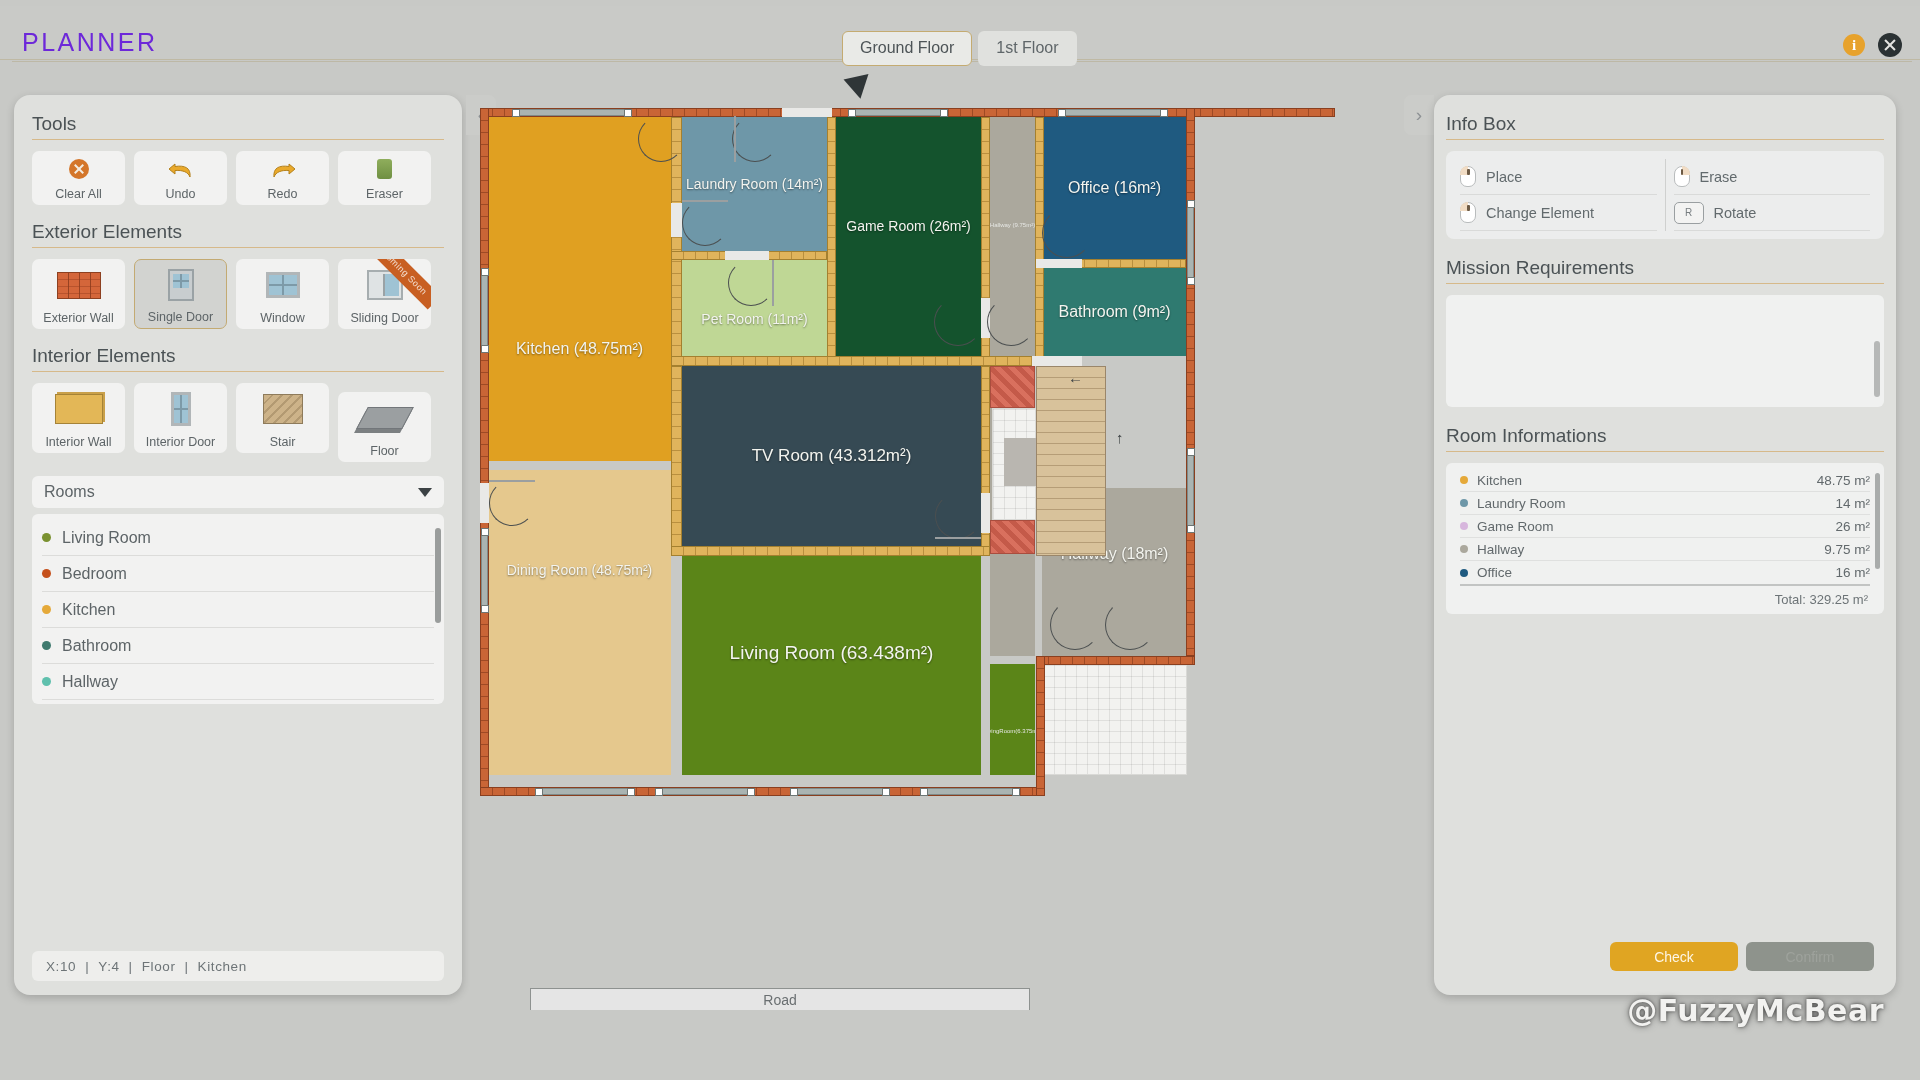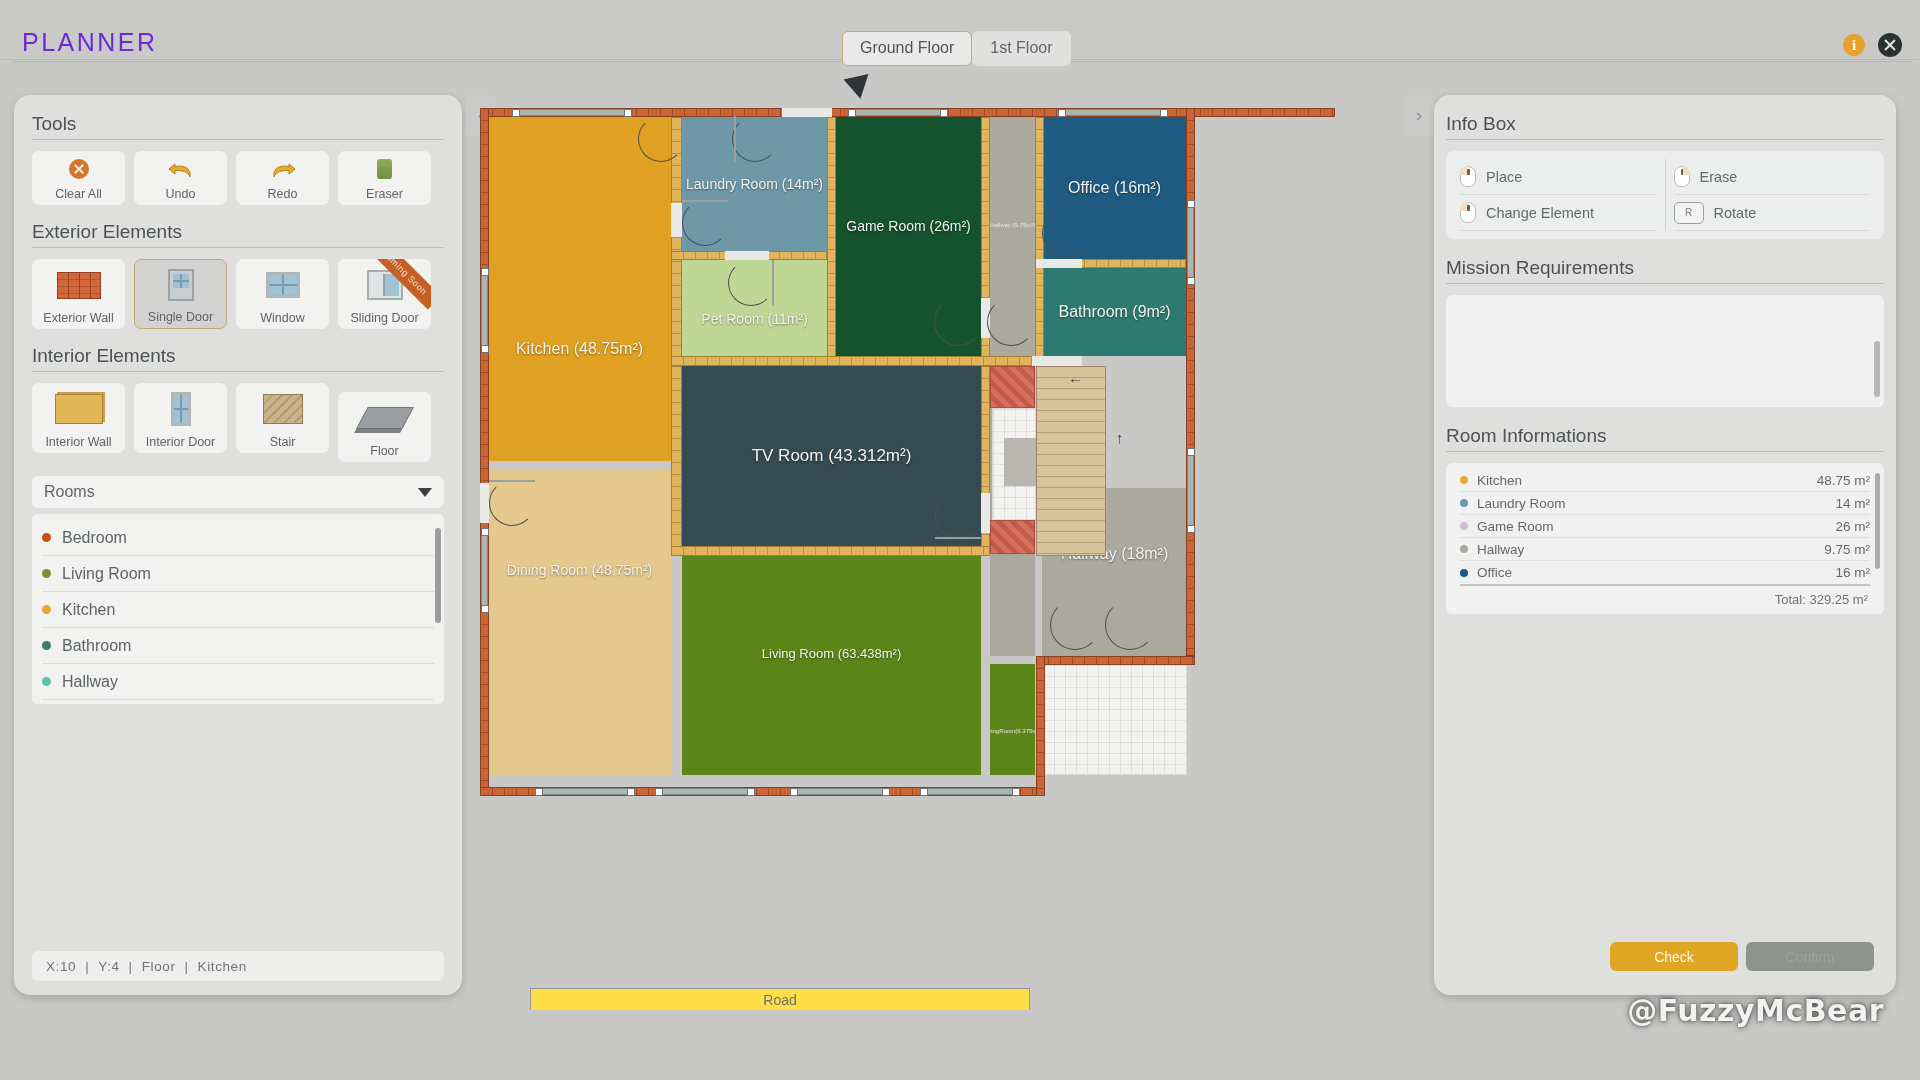--- a/index.html
+++ b/index.html
@@ -24,21 +24,21 @@
   #app-title {
     position: absolute; left: 22px; top: 22px;
     font-size: 25px; letter-spacing: 2.5px; color: #6d28d9; font-weight: 400;
   }
   #title-rule {
     position: absolute; left: 12px; top: 55px; width: 1900px; height: 1px;
     background: #bdb8a6;
   }
   #floor-tabs {
     position: absolute; left: 842px; top: 25px;
-    display: flex; 
+    display: flex; gap: 6px;
   }
   .floor-tab {
     padding: 7px 17px 8px 17px;
     font-size: 16px; color: #5f6669;
     background: #e0e1de;
     border-radius: 6px;
     border: 1px solid transparent;
     cursor: pointer;
   }
   .floor-tab.active {
@@ -372,21 +372,21 @@
       linear-gradient(to right, rgba(0,0,0,.08) 0 1px, transparent 1px 100%),
       linear-gradient(to bottom, rgba(0,0,0,.08) 0 1px, transparent 1px 100%);
     background-size: 11px 11px, 11px 11px;
     border: 1px solid #d9d9d6;
   }
   .gray-block { position: absolute; background: #b9b6b0; }
   .arrow-mark { position: absolute; color: #3d4244; font-size: 15px; line-height: 1; }
 
   #road {
     position: absolute; left: 50px; top: 918px; width: 500px; height: 24px;
-    background: #fde047; border: 1px solid #8e9290;
+    background: #e5e5e5; border: 1px solid #8e9290;
     display: flex; align-items: center; justify-content: center;
     font-size: 14px; color: #6a6f71;
   }
   #watermark {
     position: absolute; right: 36px; bottom: 52px;
     font-size: 30px; color: #f2f2f0; letter-spacing: .5px;
     font-family: "DejaVu Sans", sans-serif;
     text-shadow: 0 0 7px rgba(0,0,0,.55), 0 0 3px rgba(0,0,0,.5);
     font-weight: 600;
   }
@@ -503,26 +503,26 @@
       </div>
     </div>
 
     <div id="rooms-dd">
       <span>Rooms</span>
       <span class="caret"></span>
     </div>
 
     <div id="rooms-list">
       <div class="room-item">
+        <span class="room-dot" style="background:#7a9130"></span>
+        <span class="room-name">Living Room</span>
+      </div>
+      <div class="room-item">
         <span class="room-dot" style="background:#c5501b"></span>
         <span class="room-name">Bedroom</span>
-      </div>
-      <div class="room-item">
-        <span class="room-dot" style="background:#7a9130"></span>
-        <span class="room-name">Living Room</span>
       </div>
       <div class="room-item">
         <span class="room-dot" style="background:#e5a939"></span>
         <span class="room-name">Kitchen</span>
       </div>
       <div class="room-item">
         <span class="room-dot" style="background:#3f7a6e"></span>
         <span class="room-name">Bathroom</span>
       </div>
       <div class="room-item">
@@ -582,21 +582,21 @@
       <div class="room" style="left:510px;top:258px;width:45px;height:290px;background:#aba89d">
         <span class="room-label tiny" style="margin-top:30px">Hallway (14.875m²)</span>
       </div>
       <div class="room" style="left:562px;top:380px;width:145px;height:168px;background:#aba89d">
         <span class="room-label" style="margin-top:-36px">Hallway (18m²)</span>
       </div>
       <div class="room" style="left:8px;top:362px;width:183px;height:305px;background:#e5c88d">
         <span class="room-label" style="font-size:14px;margin-top:-105px">Dining Room (48.75m²)</span>
       </div>
       <div class="room" style="left:202px;top:448px;width:299px;height:219px;background:#5b8518">
-        <span class="room-label" style="font-size:13px;margin-top:-25px">Living Room (63.438m²)</span>
+        <span class="room-label" style="font-size:19px;margin-top:-25px">Living Room (63.438m²)</span>
       </div>
       <div class="room" style="left:510px;top:556px;width:45px;height:111px;background:#5b8518">
         <span class="room-label tiny" style="margin-top:22px">LivingRoom(6.375m²)</span>
       </div>
 
       <div class="tile-white" style="left:562px;top:556px;width:145px;height:111px"></div>
       <div class="tile-white" style="left:512px;top:300px;width:44px;height:112px"></div>
       <div class="gray-block" style="left:524px;top:330px;width:33px;height:48px"></div>
       <div class="hatch-red" style="left:510px;top:258px;width:45px;height:42px"></div>
       <div class="hatch-red" style="left:510px;top:412px;width:45px;height:34px"></div>

